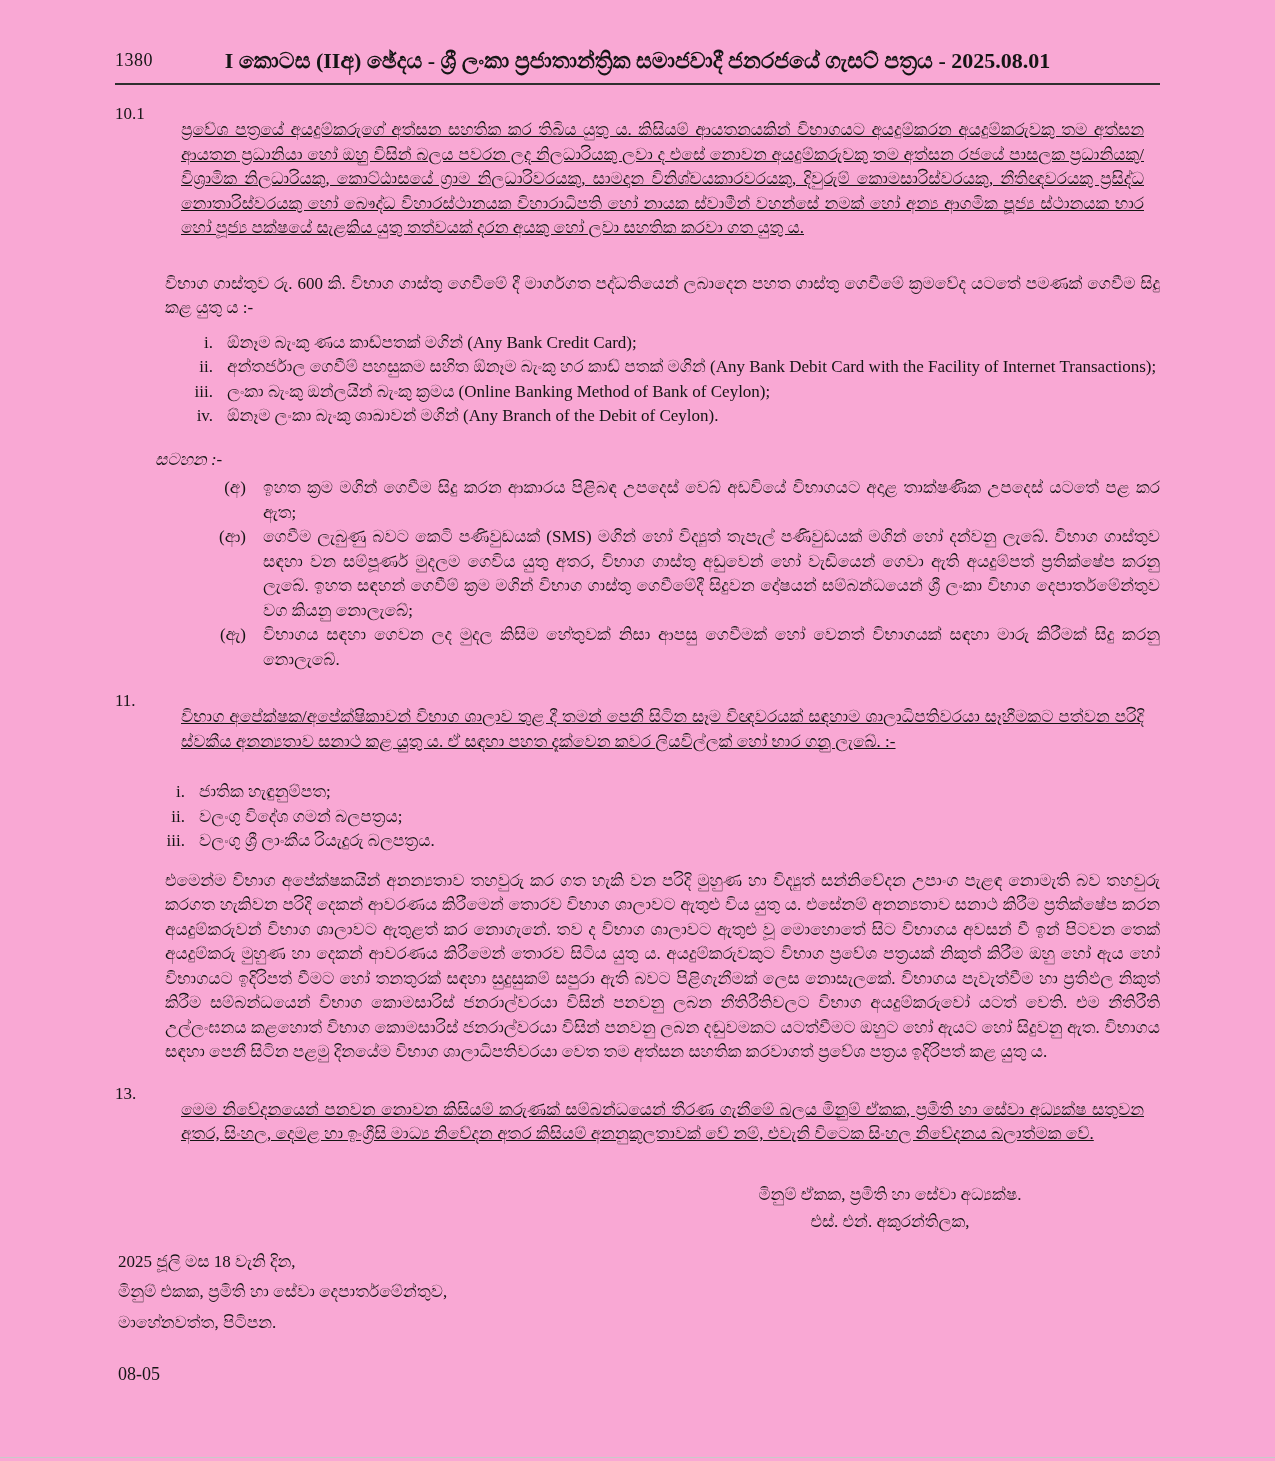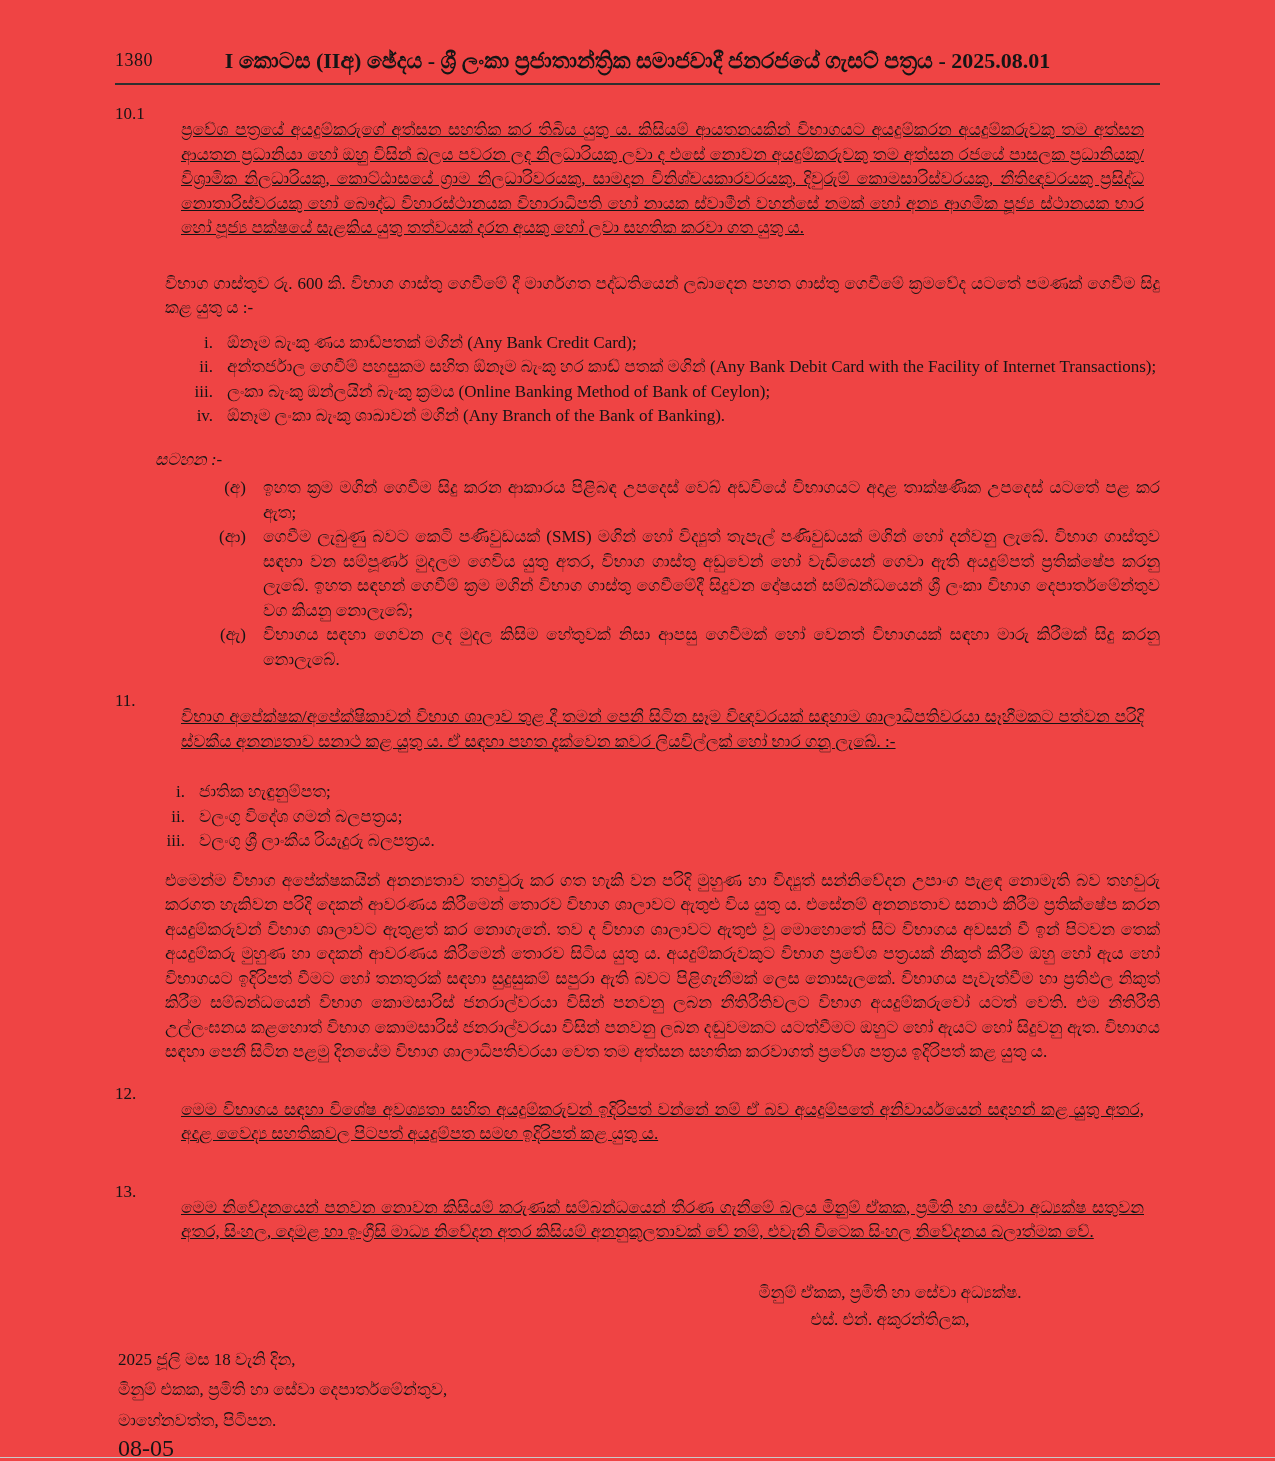--- a/index.html
+++ b/index.html
@@ -6,21 +6,21 @@
     margin: 0;
     padding: 0;
     background: #ffffff;
     color: #151515;
     font-family: "Liberation Serif", "DejaVu Serif", serif;
   }
   .page {
     position: relative;
     width: 1275px;
     height: 1461px;
-    background: #ef4444;
+    background: #f9a8d4;
     overflow: hidden;
     font-size: 17px;
     line-height: 24.5px;
   }
   .content {
     margin: 0 115px;
   }
   
   .header {
     position: relative;
@@ -110,22 +110,23 @@
     text-align: center;
     line-height: 27px;
   }
   
   .footer-block {
     margin-top: 12px;
     margin-left: 3px;
     line-height: 30.5px;
   }
   .notice-code {
+    margin-top: 24px;
     margin-left: 3px;
-    font-size: 24px;
+    font-size: 18px;
   }
   .bottom-rule {
     position: absolute;
     left: 0;
     right: 0;
     bottom: 3px;
     border: none;
     border-top: 1px solid #c9c9c9;
     margin: 0;
   }
@@ -158,21 +159,21 @@
       <div class="list-row">
         <span class="roman-num">ii.</span>
         <p class="list-text">අන්තර්ජාල ගෙවීම් පහසුකම සහිත ඕනෑම බැංකු හර කාඩ් පතක් මගින් (Any Bank Debit Card with the Facility of Internet Transactions);</p>
       </div>
       <div class="list-row">
         <span class="roman-num">iii.</span>
         <p class="list-text">ලංකා බැංකු ඔන්ලයින් බැංකු ක්‍රමය (Online Banking Method of Bank of Ceylon);</p>
       </div>
       <div class="list-row">
         <span class="roman-num">iv.</span>
-        <p class="list-text">ඕනෑම ලංකා බැංකු ශාඛාවන් මගින්  (Any Branch of the Bank of Banking).</p>
+        <p class="list-text">ඕනෑම ලංකා බැංකු ශාඛාවන් මගින්  (Any Branch of the Debit of Ceylon).</p>
       </div>
     </div>
 
     <div class="note-label">සටහන :-</div>
     <div>
       <div class="note-row">
         <span class="note-tag">(අ)</span>
         <p class="note-text">ඉහත ක්‍රම මගින් ගෙවීම සිදු කරන ආකාරය පිළිබඳ උපදෙස් වෙබ් අඩවියේ විභාගයට අදාළ තාක්ෂණික උපදෙස් යටතේ පළ  කර ඇත;</p>
       </div>
       <div class="note-row">
@@ -200,24 +201,20 @@
         <p class="list-text">වලංගු විදේශ ගමන් බලපත්‍රය;</p>
       </div>
       <div class="list-row">
         <span class="roman-num">iii.</span>
         <p class="list-text">වලංගු ශ්‍රී ලාංකීය රියැදුරු බලපත්‍රය.</p>
       </div>
     </div>
 
     <p class="plain-para">එමෙන්ම විභාග අපේක්ෂකයින් අනන්‍යතාව තහවුරු කර ගත හැකි වන පරිදි මුහුණ හා විද්‍යුත් සන්නිවේදන උපාංග පැළඳ නොමැති බව තහවුරු කරගත හැකිවන පරිදි දෙකන් ආවරණය කිරීමෙන් තොරව විභාග ශාලාවට ඇතුළු විය යුතු ය. එසේනම් අනන්‍යතාව සනාථ කිරීම ප්‍රතික්ෂේප කරන අයදුම්කරුවන් විභාග ශාලාවට ඇතුළත් කර නොගැනේ. තව ද විභාග ශාලාවට ඇතුළු වූ මොහොතේ සිට විභාගය අවසන් වී ඉන් පිටවන තෙක් අයදුම්කරු මුහුණ හා දෙකන් ආවරණය කිරීමෙන් තොරව සිටිය යුතු ය. අයදුම්කරුවකුට විභාග ප්‍රවේශ පත්‍රයක් නිකුත් කිරීම ඔහු හෝ ඇය හෝ විභාගයට ඉදිරිපත් වීමට හෝ තනතුරක් සඳහා සුදුසුකම් සපුරා ඇති බවට පිළිගැනීමක් ලෙස නොසැලකේ. විභාගය පැවැත්වීම හා ප්‍රතිඵල නිකුත් කිරීම සම්බන්ධයෙන් විභාග කොමසාරිස් ජනරාල්වරයා විසින් පනවනු ලබන නීතිරීතිවලට විභාග අයදුම්කරුවෝ යටත් වෙති. එම නීතිරීති උල්ලංඝනය කළහොත් විභාග කොමසාරිස් ජනරාල්වරයා විසින් පනවනු ලබන දඬුවමකට යටත්වීමට ඔහුට හෝ ඇයට හෝ සිදුවනු ඇත. විභාගය සඳහා පෙනී සිටින පළමු දිනයේම විභාග ශාලාධිපතිවරයා වෙත තම අත්සන සහතික කරවාගත් ප්‍රවේශ පත්‍රය  ඉදිරිපත් කළ යුතු ය.</p>
 
-    <div class="numbered-para">
-      <span class="para-num">12.</span>
-      <p class="para-body">මෙම විභාගය සඳහා විශේෂ අවශ්‍යතා සහිත අයදුම්කරුවන් ඉදිරිපත් වන්නේ නම් ඒ බව අයදුම්පතේ අනිවාර්යයෙන් සඳහන් කළ යුතු අතර, අදාළ වෛද්‍ය සහතිකවල පිටපත් අයදුම්පත සමඟ ඉදිරිපත් කළ යුතු ය.</p>
-    </div>
 
     <div class="numbered-para">
       <span class="para-num">13.</span>
       <p class="para-body">මෙම නිවේදනයෙන් පනවන නොවන කිසියම් කරුණක් සම්බන්ධයෙන් තීරණ ගැනීමේ බලය මිනුම් ඒකක, ප්‍රමිති හා සේවා අධ්‍යක්ෂ සතුවන අතර, සිංහල, දෙමළ හා ඉංග්‍රීසි මාධ්‍ය නිවේදන අතර කිසියම් අනනුකූලතාවක් වේ නම්, එවැනි විටෙක සිංහල නිවේදනය බලාත්මක වේ.</p>
     </div>
 
     <div class="signature-block">
       <div>මිනුම් ඒකක, ප්‍රමිති හා සේවා අධ්‍යක්ෂ.</div>
       <div>එස්. එන්. අකුරන්තිලක,</div>
     </div>

